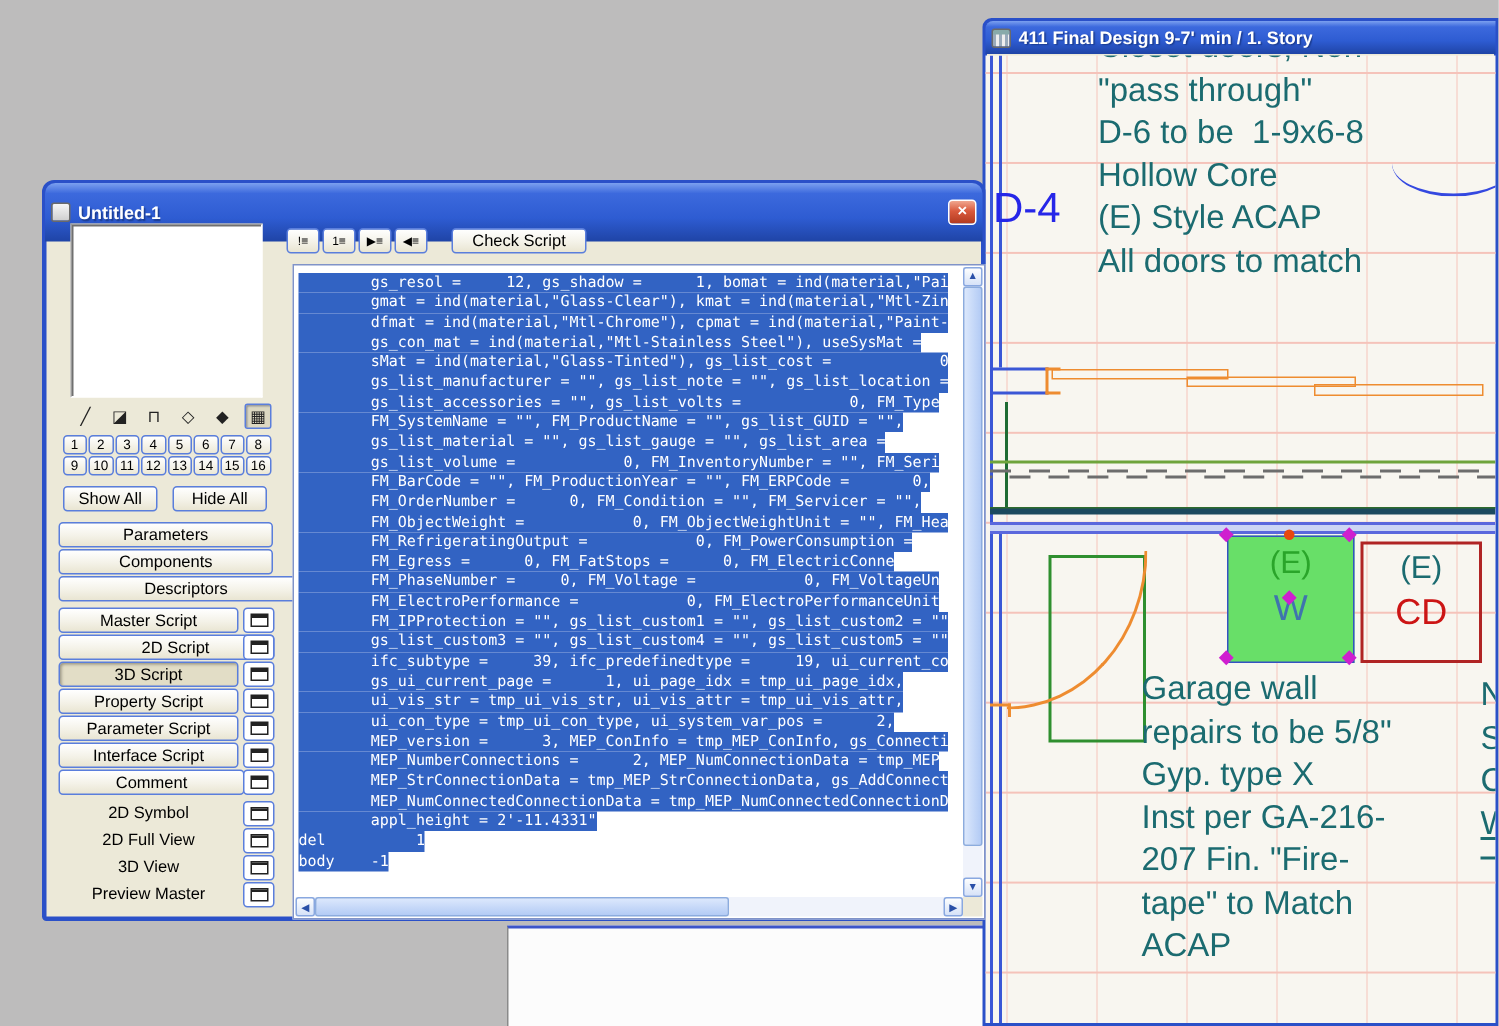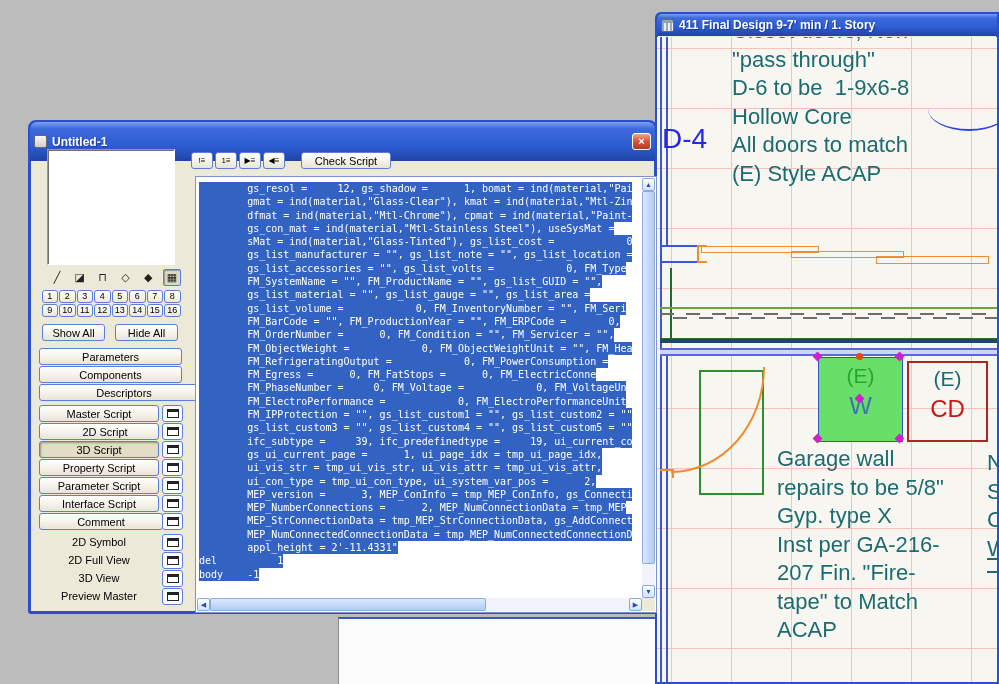--- a/index.html
+++ b/index.html
@@ -97,22 +97,22 @@
       <div class="cad" style="left:3px;top:0;bottom:0;width:2px;background:#3b57d6;"></div>
       <div class="cad" style="left:9px;top:0;height:208px;width:2px;background:#3b57d6;"></div>
       <div class="cad" style="left:9px;top:319px;bottom:0;width:2px;background:#3b57d6;"></div>
       <div class="cad" style="left:13px;top:231px;height:72px;width:2px;background:#1f6b33;"></div>
 
       <div class="note-col" style="left:75px;top:-20px;">
           <div>Closet doors; Non</div>
           <div>"pass through"</div>
           <div>D-6 to be  1-9x6-8</div>
           <div>Hollow Core</div>
+          <div>(E) Style ACAP</div>
           <div>All doors to match</div>
-          <div>(E) Style ACAP</div>
         </div>
 
       <div class="cad" style="left:5px;top:86px;color:#2626e8;font-size:28px;">D-4</div>
 
       <div class="cad" style="left:271px;top:50px;width:82px;height:44px;border-bottom:2px solid #3448e0;border-radius:50%;"></div>
 
       <div class="cad" style="left:3px;top:208px;width:39px;height:18px;border-top:2px solid #3b57d6;border-bottom:2px solid #3b57d6;"></div>
       <div class="cad" style="left:40px;top:208px;width:10px;height:18px;border:2px solid #ee8c30;border-right:none;"></div>
 
       <div class="cad" style="left:44px;top:209px;width:118px;height:7px;border:1.5px solid #ee8c30;"></div>
@@ -140,21 +140,21 @@
       <div class="handle" style="left:157px;top:398px;"></div>
       <div class="handle" style="left:239px;top:398px;"></div>
       <div class="handle" style="left:199px;top:358px;"></div>
       <div class="cad" style="left:199px;top:316px;width:7px;height:7px;background:#e8480e;border-radius:50%;"></div>
 
       <div class="cad" style="left:250px;top:324px;width:81px;height:81px;border:2px solid #b02424;text-align:center;">
         <div style="font-size:21px;color:#1b6b70;margin-top:4px;">(E)</div>
         <div style="font-size:24px;color:#cc1515;margin-top:4px;">CD</div>
       </div>
 
-      <div class="note-col" style="left:104px;top:408px;margin-left:16px;">
+      <div class="note-col" style="left:104px;top:408px;">
           <div>Garage wall</div>
           <div>repairs to be 5/8"</div>
           <div>Gyp. type X</div>
           <div>Inst per GA-216-</div>
           <div>207 Fin. "Fire-</div>
           <div>tape" to Match</div>
           <div>ACAP</div>
         </div>
 
       <div class="note-col" id="clip-col" style="left:330px;top:412px;">
@@ -208,21 +208,21 @@
     <div class="xpbtn" style="left:84px;top:201px;width:63px;height:17px;">Hide All</div>
 
     <div class="xpbtn" style="left:8px;top:225px;width:143px;height:17px;">Parameters</div>
     <div class="xpbtn" style="left:8px;top:243px;width:143px;height:17px;">Components</div>
     <div class="xpbtn" style="left:8px;top:261px;width:170px;height:17px;">Descriptors</div>
 
     <div class="xpbtn" style="left:8px;top:282px;width:120px;height:17px;">Master Script</div>
     <div class="winbtn" style="left:131px;top:282px;">
         <span class="pane"></span>
       </div>
-    <div class="xpbtn" style="left:8px;top:300px;width:120px;height:17px;padding-left:12px;">2D Script</div>
+    <div class="xpbtn" style="left:8px;top:300px;width:144px;height:17px;padding-left:12px;">2D Script</div>
     <div class="winbtn" style="left:131px;top:300px;">
         <span class="pane"></span>
       </div>
     <div class="xpbtn pressed" style="left:8px;top:318px;width:120px;height:17px;">3D Script</div>
     <div class="winbtn" style="left:131px;top:318px;">
         <span class="pane"></span>
       </div>
     <div class="xpbtn" style="left:8px;top:336px;width:120px;height:17px;">Property Script</div>
     <div class="winbtn" style="left:131px;top:336px;">
         <span class="pane"></span>

